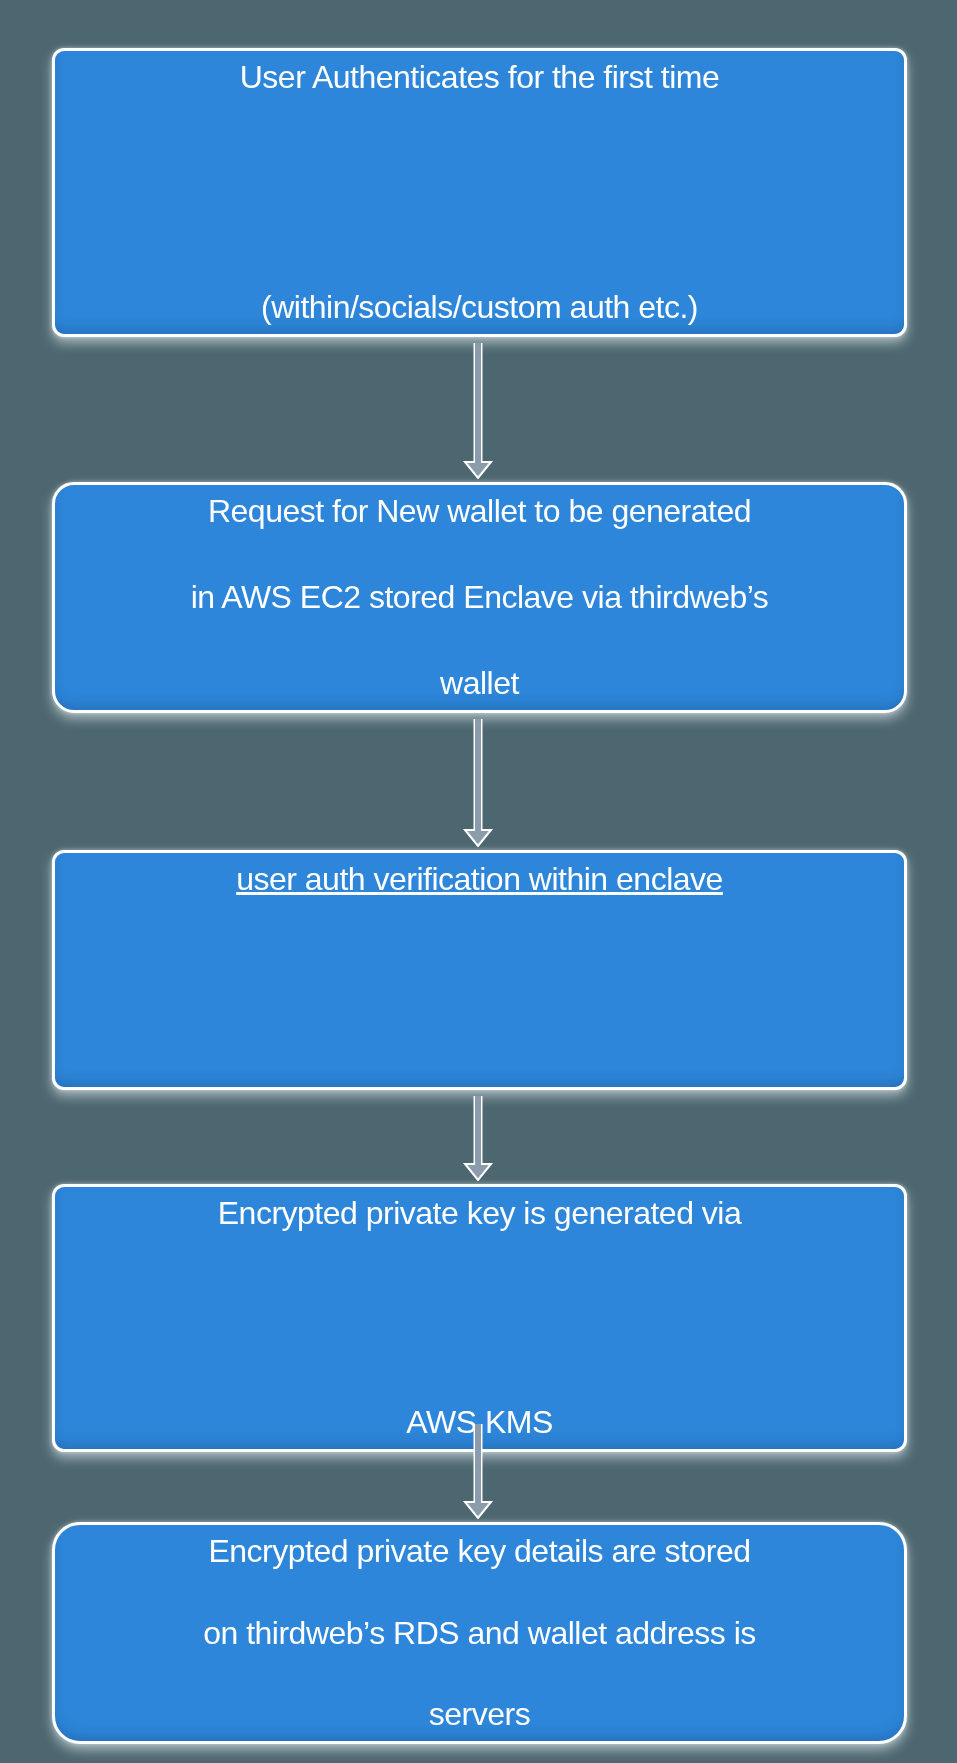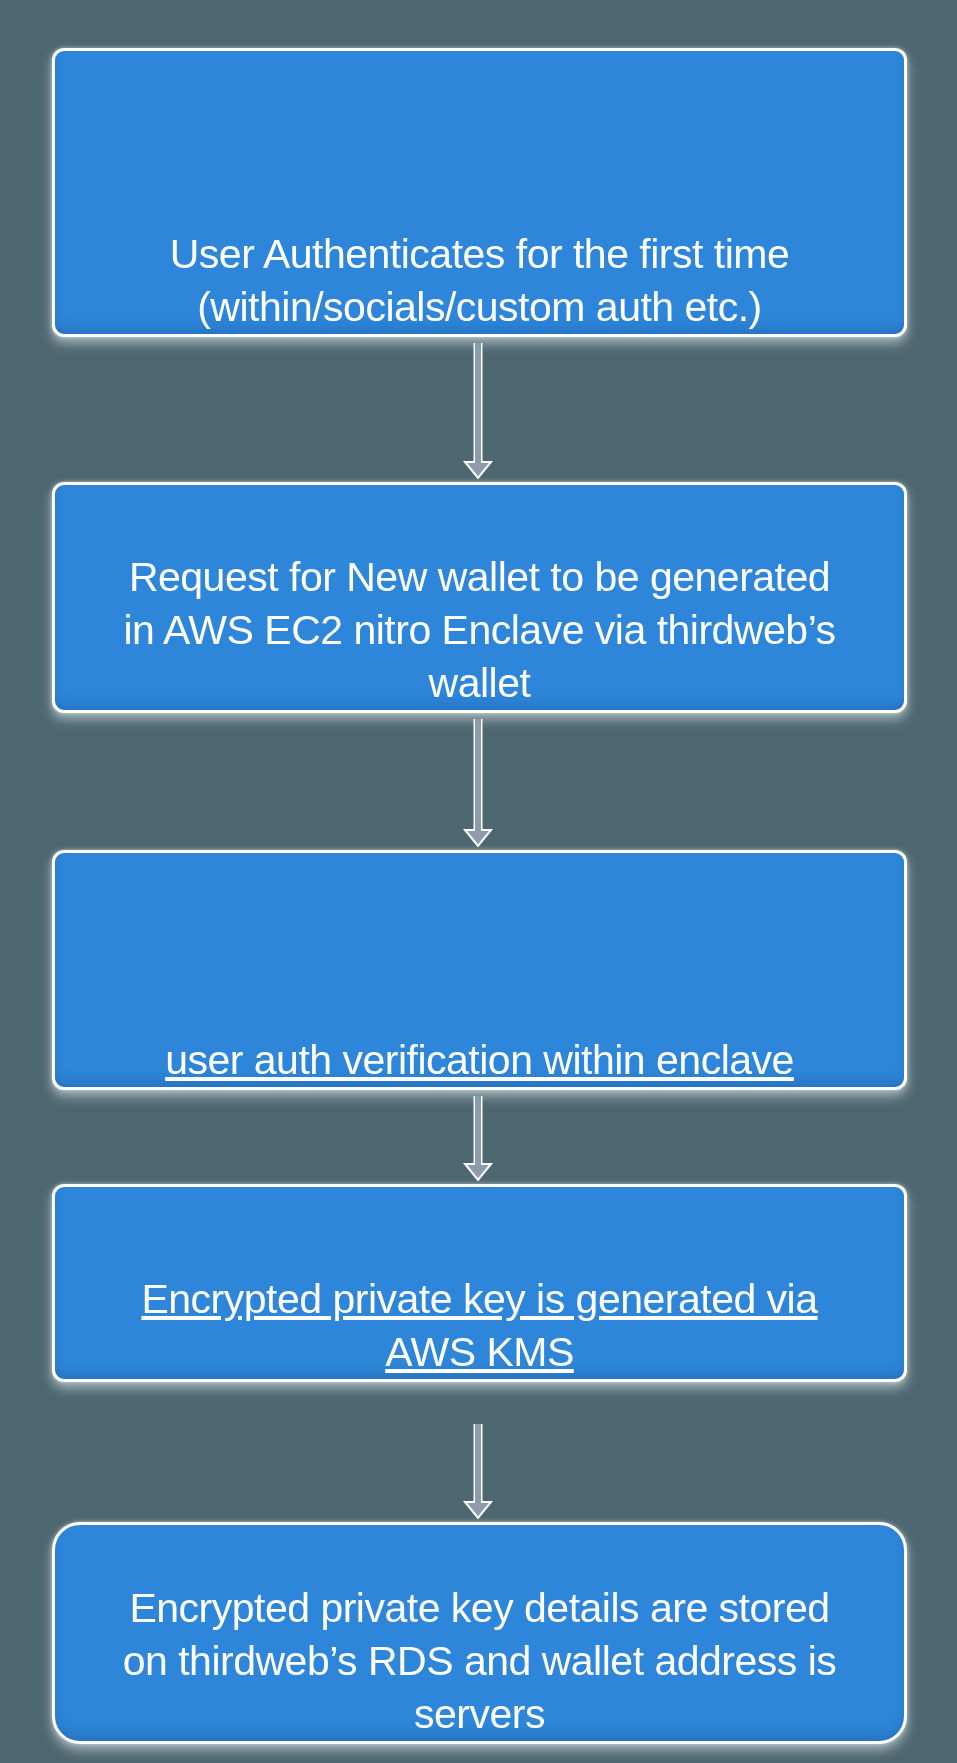--- a/index.html
+++ b/index.html
@@ -18,36 +18,36 @@
   .flow-box {
     position: absolute;
     left: 52px;
     width: 855px;
     box-sizing: border-box;
     background: #2d86d9;
     border: 3px solid #ffffff;
     border-radius: 12px;
     display: flex;
     flex-direction: column;
-    justify-content: flex-end;
+    justify-content: space-between;
     align-items: center;
     text-align: center;
     color: #ffffff;
-    font-size: 41px;
+    font-size: 32px;
     line-height: 53px;
     letter-spacing: -0.5px;
     box-shadow:
       0 6px 12px rgba(238, 245, 251, 0.55),
       0 0 4px rgba(255, 255, 255, 0.45),
       inset 0 -9px 14px -6px rgba(20, 50, 110, 0.30);
   }
   .b1 { top: 48px;   height: 289px; }
-  .b2 { top: 482px;  height: 231px; }
+  .b2 { top: 482px;  height: 231px; border-radius: 22px; }
   .b3 { top: 850px;  height: 240px; text-decoration: underline; }
-  .b4 { top: 1184px; height: 198px; text-decoration: underline; }
+  .b4 { top: 1184px; height: 268px; }
   .b5 { top: 1522px; height: 222px; border-radius: 28px; }
   .tline { white-space: nowrap; }
 
   .flow-arrow {
     position: absolute;
     left: 461px;
     width: 34px;
   }
   .a1 { top: 342px;  height: 137px; }
   .a2 { top: 718px;  height: 129px; }
@@ -71,21 +71,21 @@
   <div class="flow-arrow a1">
     <svg viewBox="0 0 34 137" preserveAspectRatio="none" aria-hidden="true">
       <path class="arrow-shaft-outline" d="M17 1 L17 123"></path>
       <polygon class="arrow-head" points="4,120 30,120 17,136"></polygon>
       <path class="arrow-shaft" d="M17 1 L17 121"></path>
     </svg>
   </div>
 
   <div class="flow-box b2">
     <div class="tline">Request for New wallet to be generated</div>
-    <div class="tline">in AWS EC2 nitro Enclave via thirdweb’s</div>
+    <div class="tline">in AWS EC2 stored Enclave via thirdweb’s</div>
     <div class="tline">wallet</div>
   </div>
 
   <div class="flow-arrow a2">
     <svg viewBox="0 0 34 129" preserveAspectRatio="none" aria-hidden="true">
       <path class="arrow-shaft-outline" d="M17 1 L17 115"></path>
       <polygon class="arrow-head" points="4,112 30,112 17,128"></polygon>
       <path class="arrow-shaft" d="M17 1 L17 113"></path>
     </svg>
   </div>

